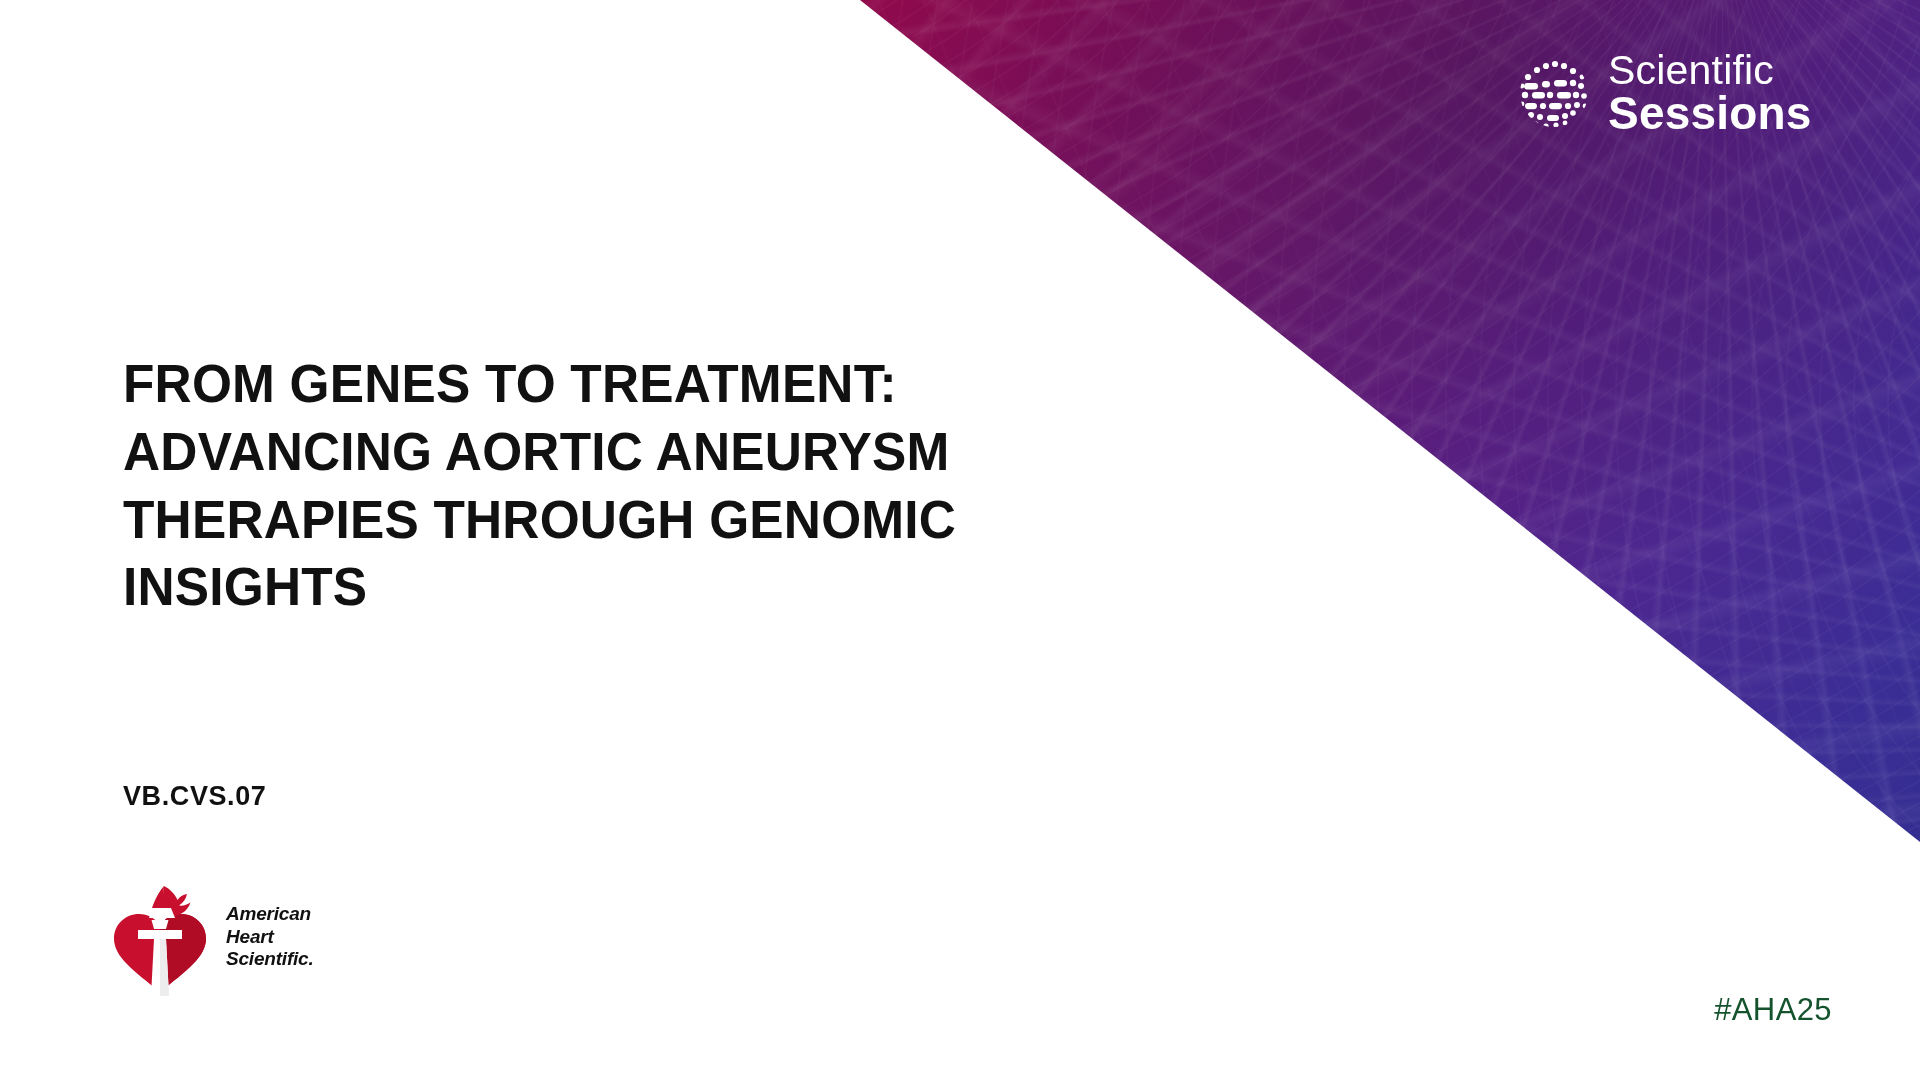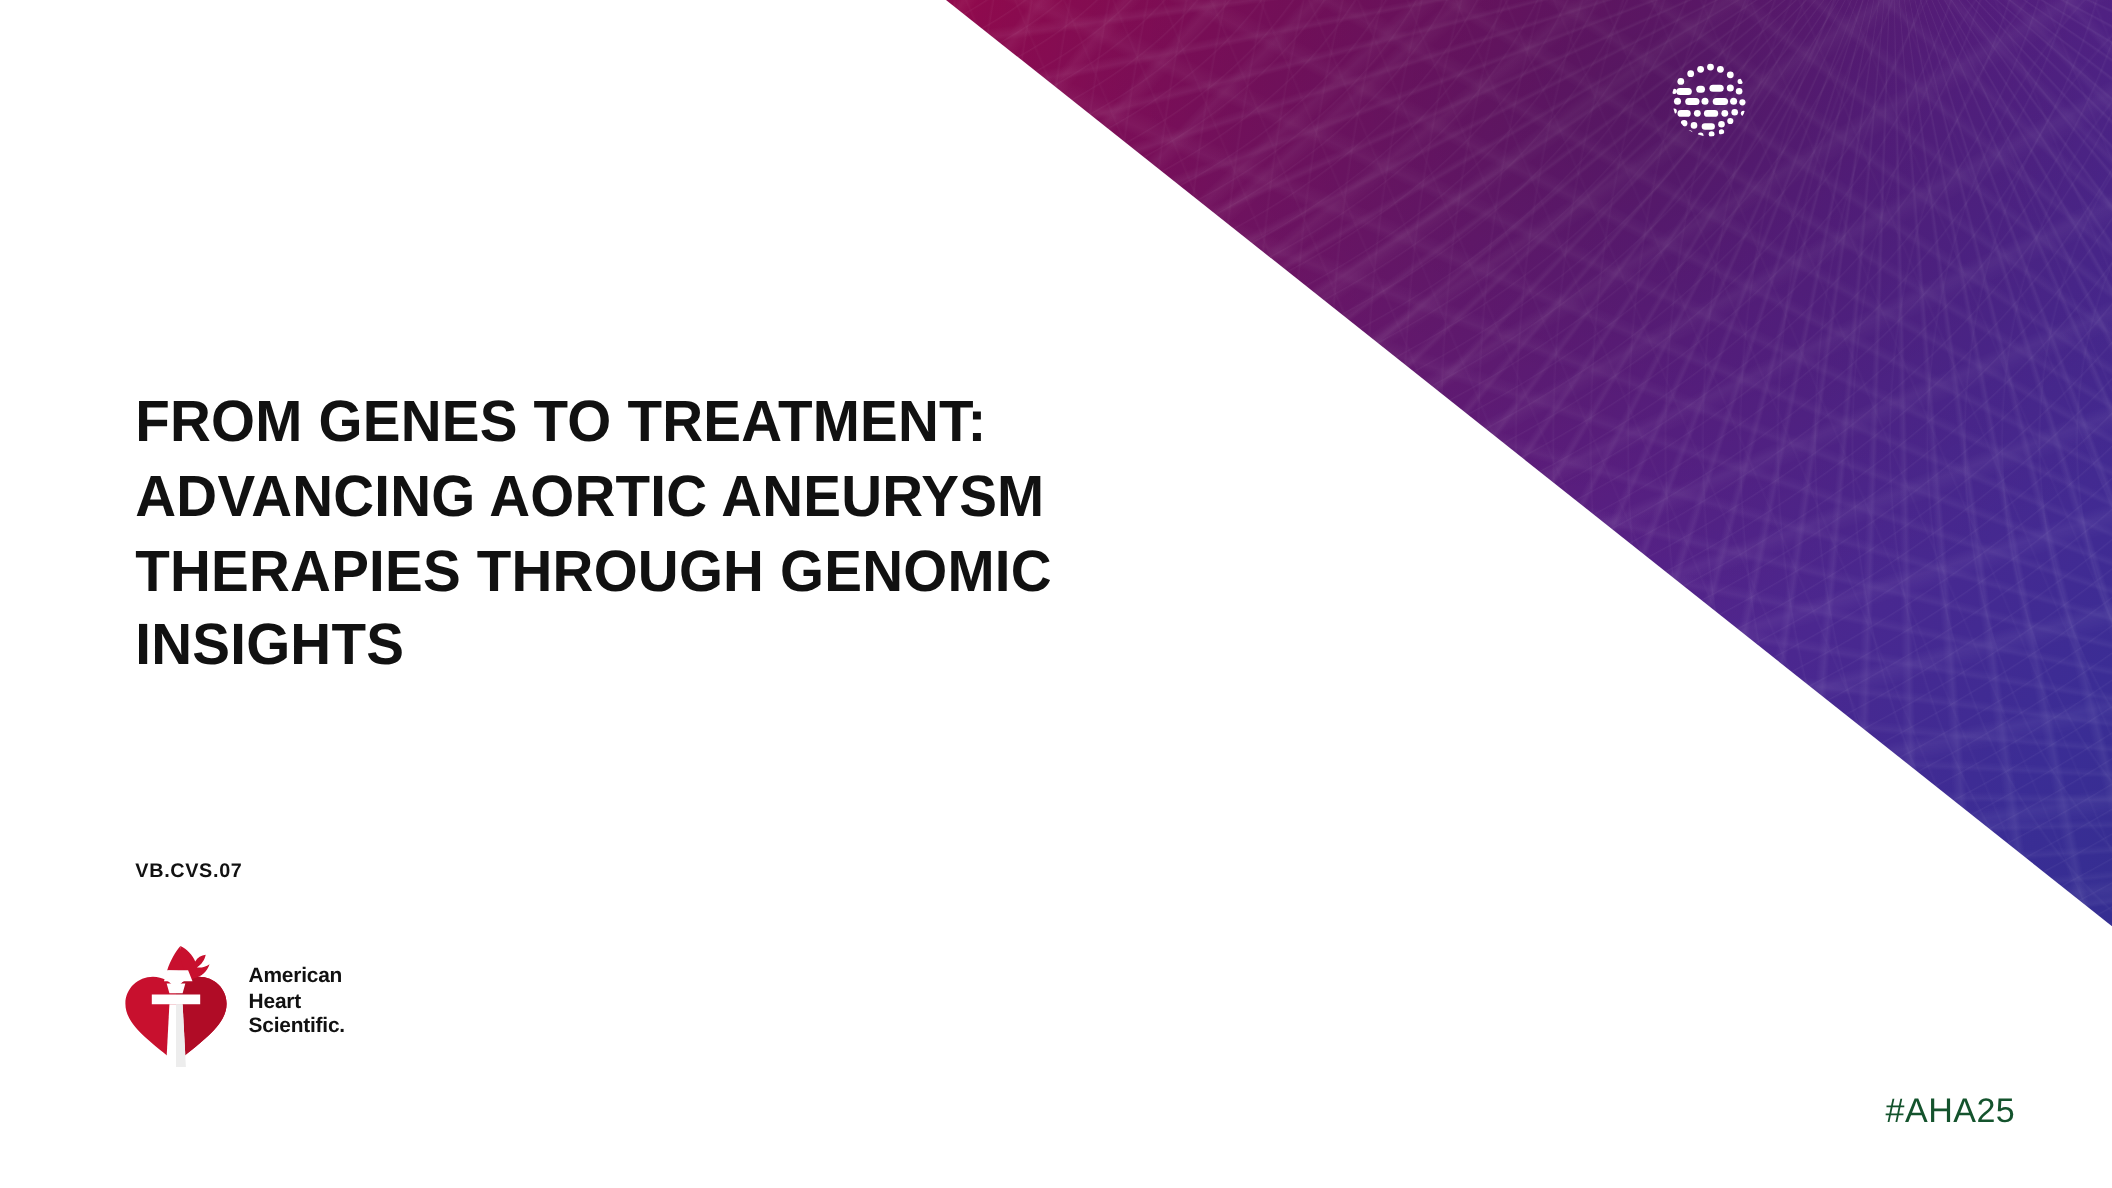--- a/index.html
+++ b/index.html
@@ -121,34 +121,35 @@
     text-transform: uppercase;
     transform: scaleX(.97);
     transform-origin: left top;
   }
 
   
   .session-code {
     position: absolute;
     left: 123px;
     top: 781px;
-    font-size: 18px;
+    font-size: 27px;
     font-weight: 700;
     letter-spacing: .6px;
     color: #111111;
   }
 
   
   .aha-logo {
     position: absolute;
     left: 108px;
-    top: 852px;
+    top: 878px;
     display: flex;
     align-items: center;
     gap: 14px;
+    font-style: italic;
   }
   .aha-mark { width: 104px; height: 118px; display: block; }
   .aha-text {
     display: flex;
     flex-direction: column;
     line-height: 1.18;
     color: #111111;
     font-size: 19px;
     font-weight: 700;
     letter-spacing: -.2px;
@@ -217,20 +218,24 @@
             <circle cx="30" cy="71" r="2.6"></circle>
           <circle cx="40" cy="70" r="2.6"></circle>
             <circle cx="49" cy="68" r="2.4"></circle>
           <circle cx="66" cy="22" r="2.4"></circle>
             <circle cx="69" cy="51" r="2.4"></circle>
           <circle cx="6" cy="31" r="2.4"></circle>
             <circle cx="6" cy="49" r="2.4"></circle>
         </g>
       </svg>
     </span>
+    <span class="ss-words">
+      <span class="ss-scientific">Scientific</span>
+      <span class="ss-sessions">Sessions</span>
+    </span>
   </div>
 
   <h1 class="title">FROM GENES TO TREATMENT: ADVANCING AORTIC ANEURYSM THERAPIES THROUGH GENOMIC INSIGHTS</h1>
 
   <div class="session-code">VB.CVS.07</div>
 
   <div class="aha-logo">
     <span>
       <svg class="aha-mark" viewBox="0 0 104 118" aria-hidden="true">
         <path d="M31 36c-13.5 0-25 10.5-25 24.5C6 79 26 93 52 114c26-21 46-35 46-53.5C98 46.5 86.5 36 73 36c-9 0-16.5 4.5-21 11.5C47.5 40.5 40 36 31 36z" fill="#c8102e"></path>

